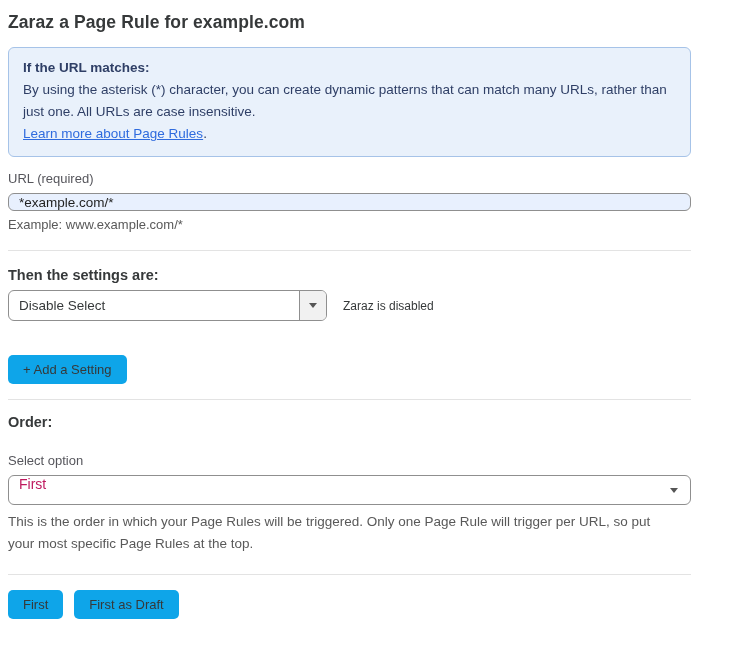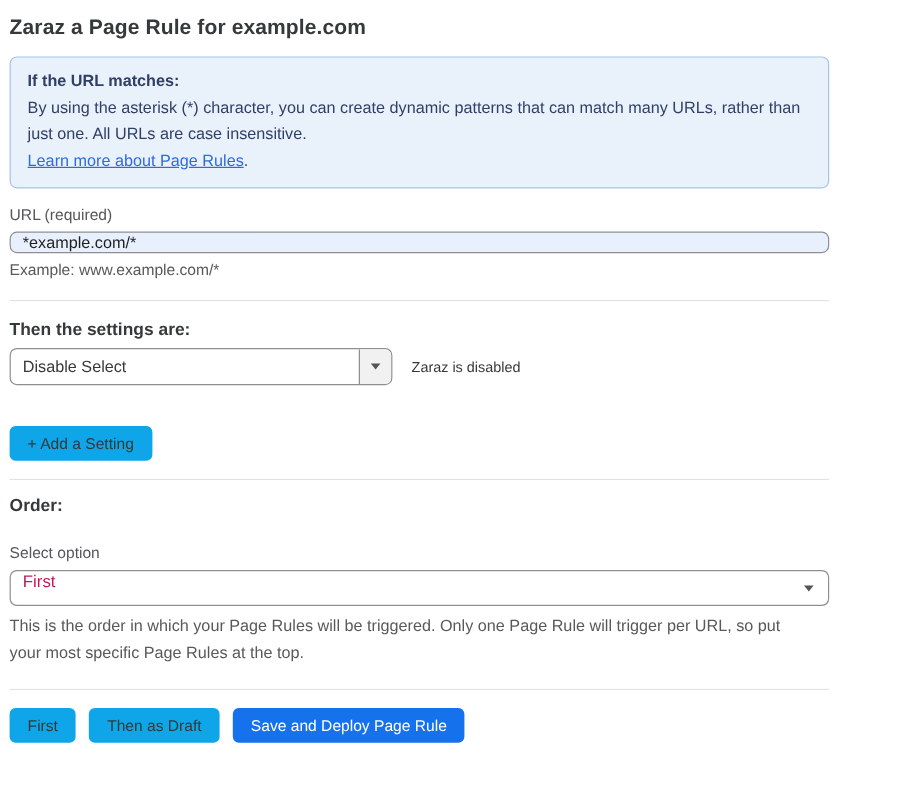--- a/index.html
+++ b/index.html
@@ -208,17 +208,16 @@
     <span>First</span>
     <span class="caret-triangle"></span>
   </div>
 
   <div class="order-help">This is the order in which your Page Rules will be triggered. Only one Page Rule will trigger per URL, so put your most specific Page Rules at the top.</div>
 
   <hr class="divider" style="margin-top:19px;">
 
   <div class="footer-row">
     <button class="btn">First</button>
-    <button class="btn">Then as Draft</button>
-    <button class="btn btn-primary">Save and Deploy Page Rule</button>
+    <button class="btn">First as Draft</button>
   </div>
 
 </div>
 
 </body></html>

